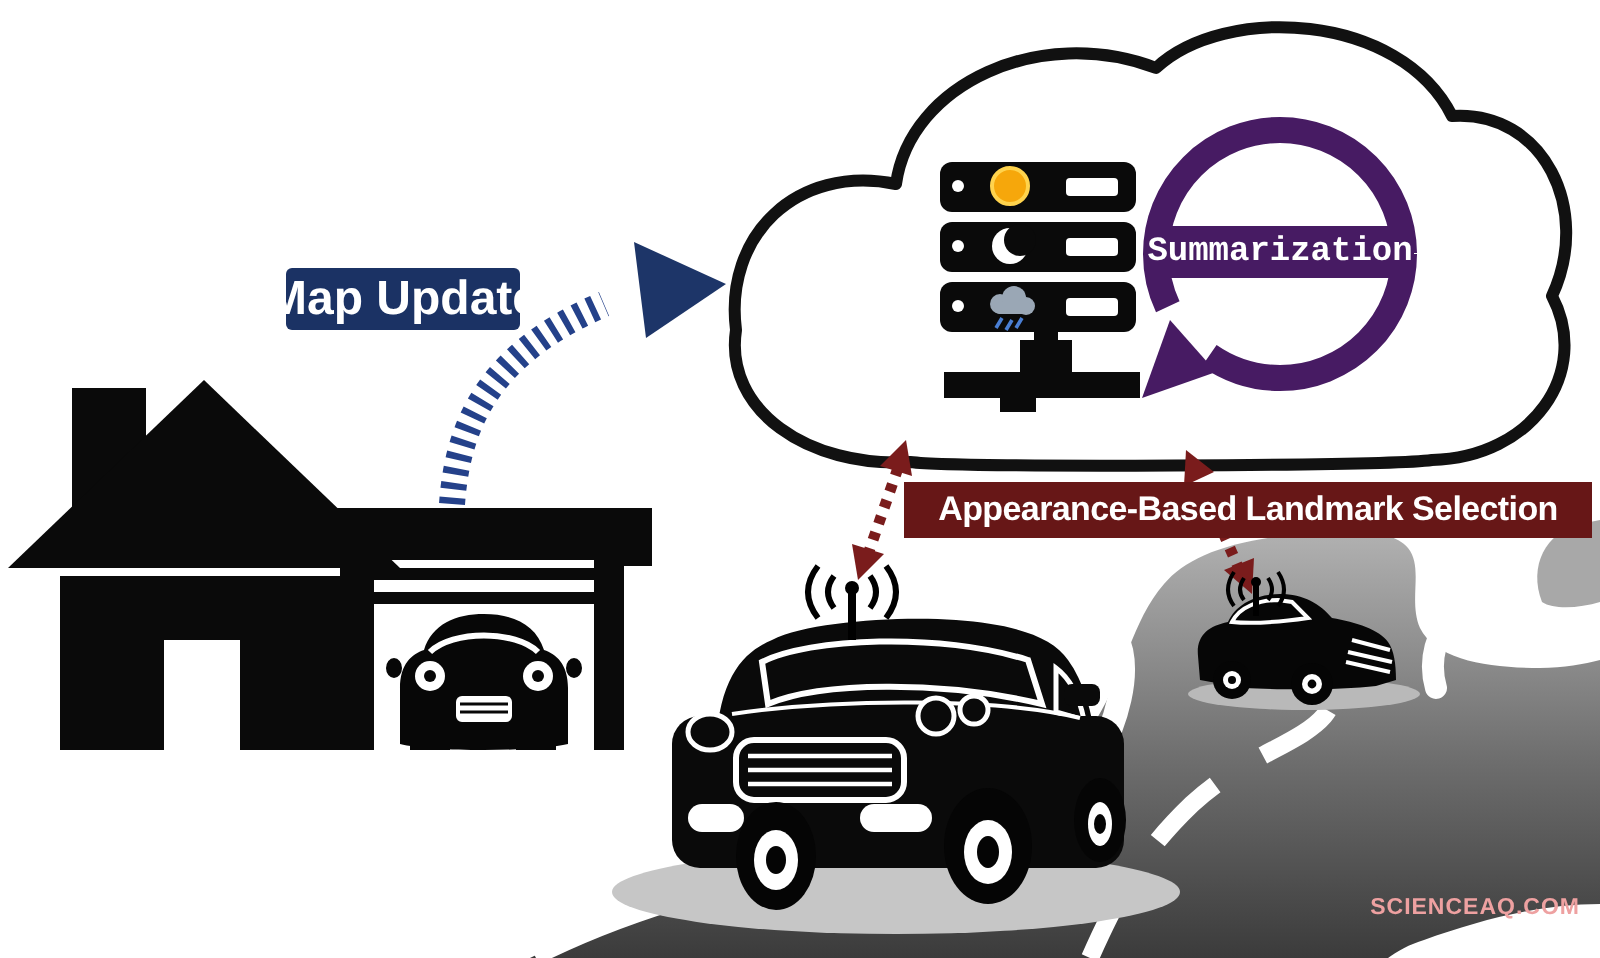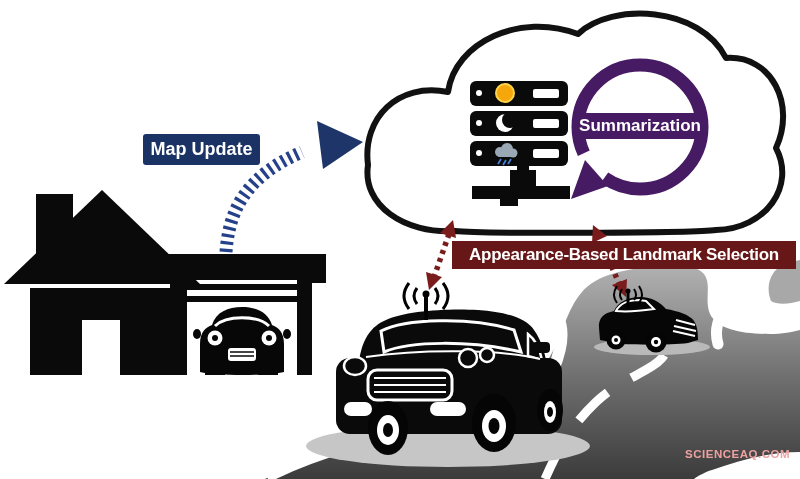--- a/index.html
+++ b/index.html
@@ -9,25 +9,25 @@
   }
   .canvas svg{position:absolute;left:0;top:0;z-index:1;}
   .lbl{position:absolute;z-index:2;display:flex;align-items:center;justify-content:center;
        font-weight:bold;color:#ffffff;white-space:nowrap;}
   .map-text{
     position:absolute;z-index:2;left:388px;top:131px;
     font-size:36px;font-weight:bold;color:#111111;letter-spacing:-1px;
   }
   .map-update{
     left:143px;top:134px;width:117px;height:31px;
-    background:#1b3264;border-radius:3px;font-size:18px;
+    background:#1b3264;border-radius:3px;font-size:24px;
   }
   .summarization{
     left:573px;top:113px;width:134px;height:26px;
-    background:#471b63;font-size:17px;
+    background:#471b63;font-size:17px;font-family:Liberation Mono, monospace;
   }
   .landmark{
     left:452px;top:241px;width:344px;height:28px;
     background:#671717;font-size:17px;letter-spacing:-0.3px;
   }
   .watermark{
     position:absolute;z-index:2;left:610px;top:448px;width:180px;
     text-align:right;font-size:11.5px;letter-spacing:0.5px;
     color:#eea1a1;font-weight:bold;
   }

